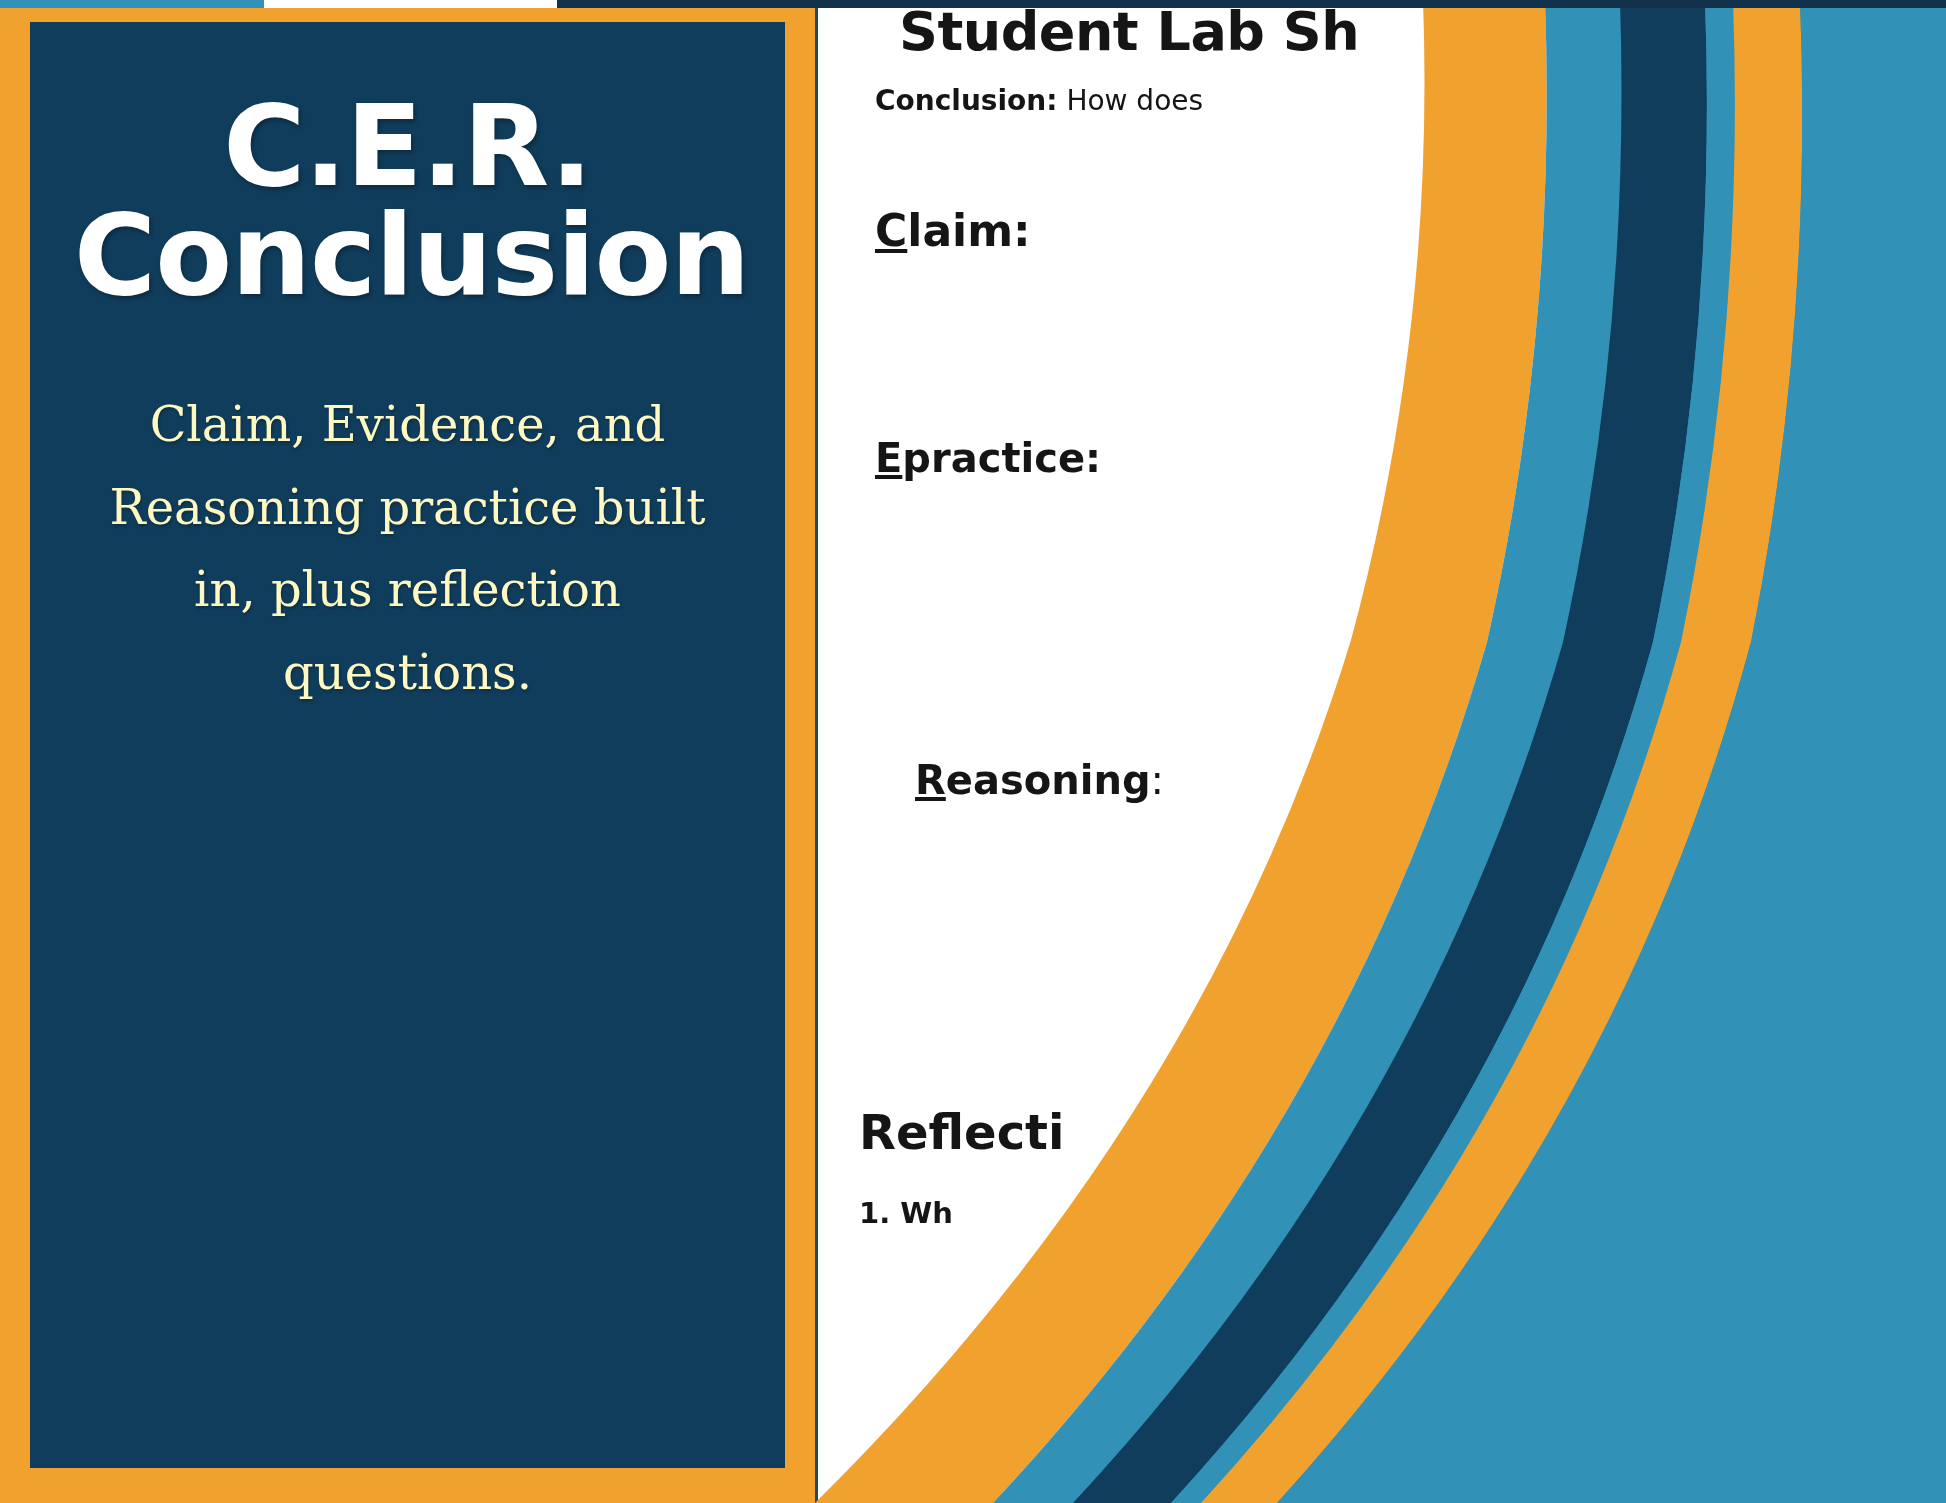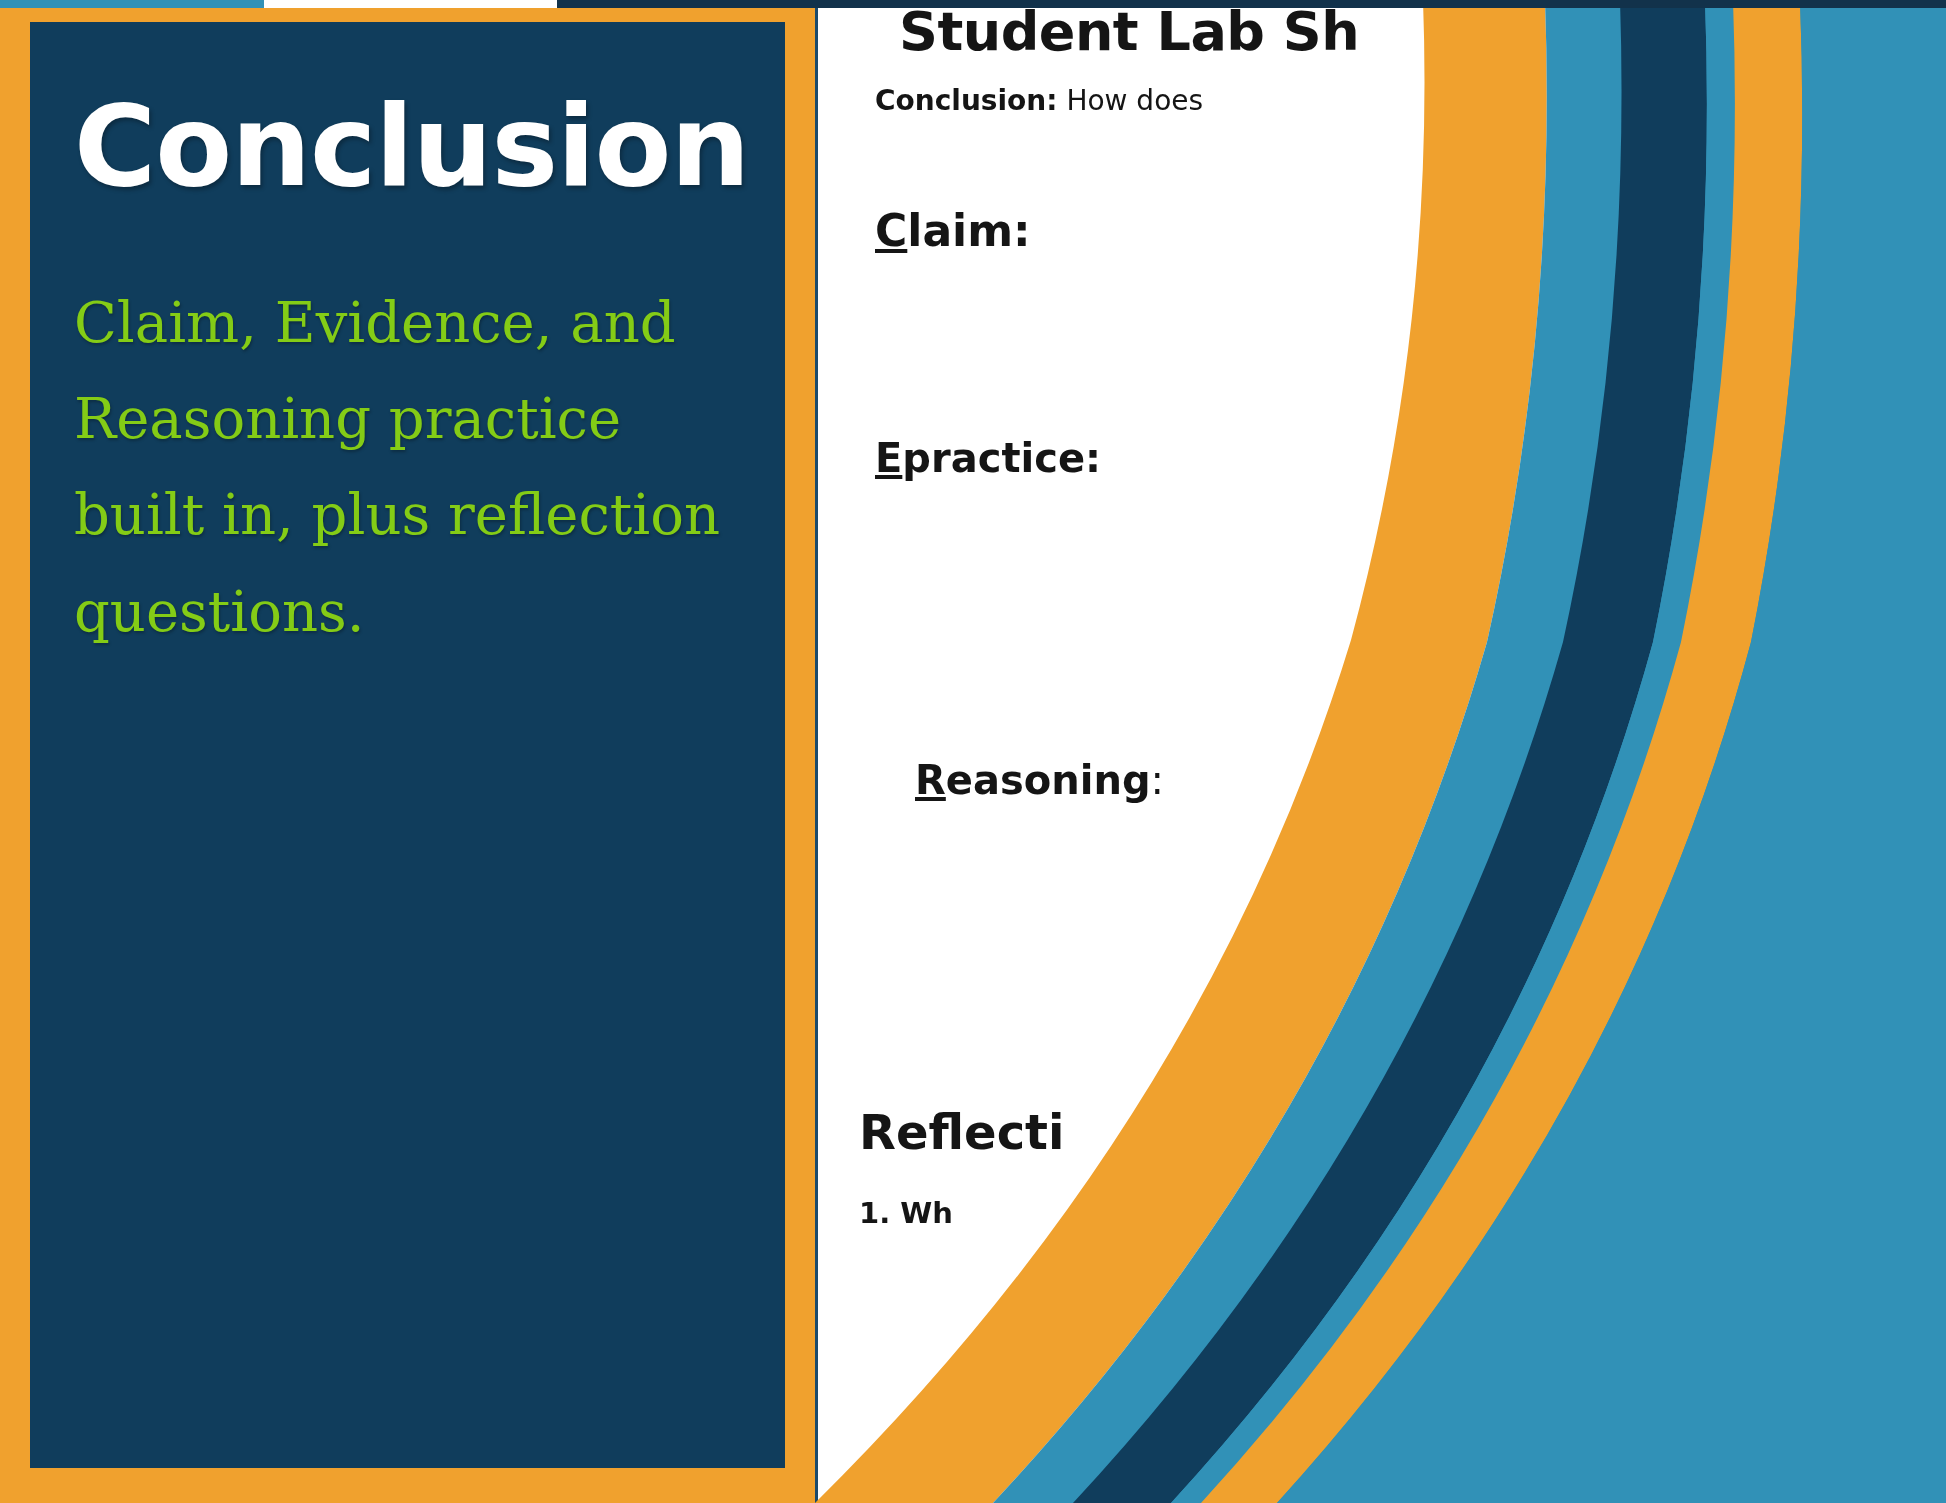--- a/index.html
+++ b/index.html
@@ -57,25 +57,26 @@
     font-size: 112px;
     line-height: 0.97;
     letter-spacing: -1px;
     text-align: center;
     margin: 0;
     text-shadow: 2px 3px 4px rgba(0,0,0,0.30);
     width: 100%;
   }
   #card-title .t-line { display: block; }
   #card-body {
-    color: #84cc16;
+    color: #fef9c3;
     font-family: "DejaVu Serif", serif;
     font-weight: 400;
-    font-size: 56px;
+    font-size: 48px;
     line-height: 1.72;
+    text-align: center;
     margin: 0;
     margin-top: 74px;
     width: 100%;
     text-shadow: 1px 2px 3px rgba(0,0,0,0.28);
   }
 
   
   #right-panel {
     position: absolute;
     left: 815px;
@@ -136,20 +137,21 @@
 
 <div id="stage">
 
   <div class="topstrip" id="strip-teal"></div>
   <div class="topstrip" id="strip-white"></div>
   <div class="topstrip" id="strip-navy"></div>
 
   <div id="left-panel">
     <div id="card">
       <h1 id="card-title">
+        <span class="t-line">C.E.R.</span>
         <span class="t-line">Conclusion</span>
       </h1>
       <p id="card-body">Claim, Evidence, and Reasoning practice built in, plus reflection questions.</p>
     </div>
   </div>
 
   <div id="right-panel">
     <div id="page-edge"></div>
     <div id="doc">
 

